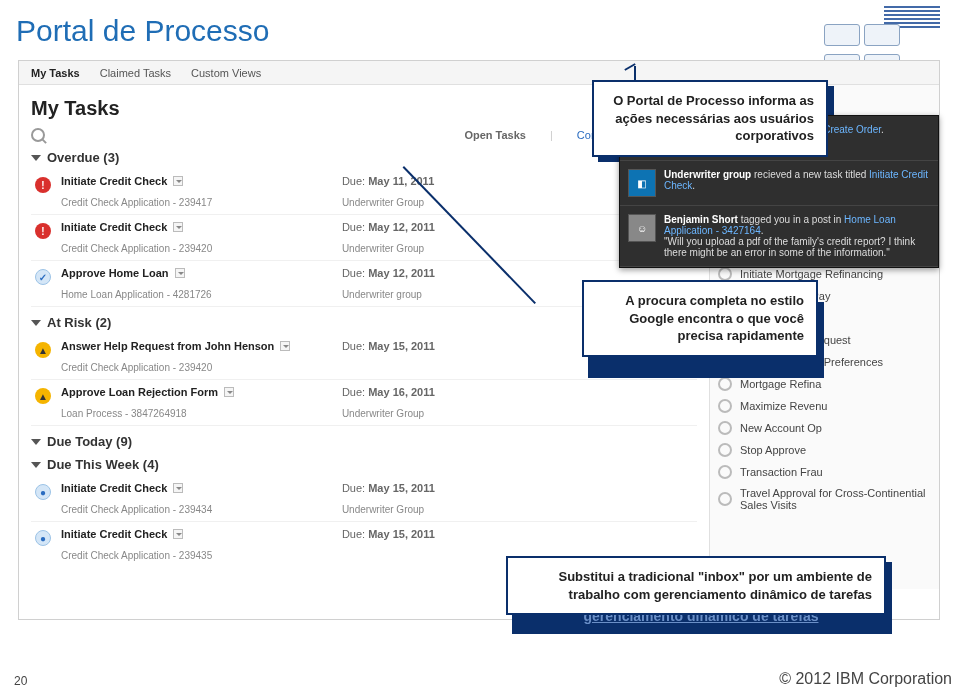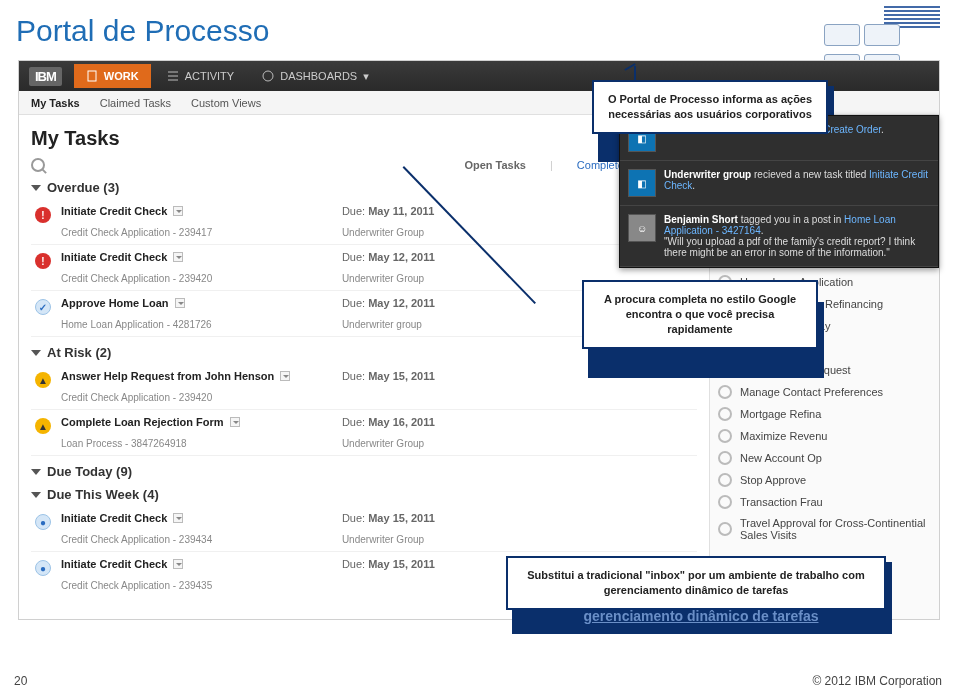--- a/index.html
+++ b/index.html
@@ -61,37 +61,37 @@
 
   
   .notif { position:absolute; top:54px; right:0px; width:320px; background:#2f2f2f; color:#ddd; font-size:10px; z-index:5; border:1px solid #111; box-shadow:0 2px 6px rgba(0,0,0,0.4);}
   .notif-row { display:flex; gap:8px; padding:8px; border-bottom:1px solid #444; }
   .notif-av { width:28px; height:28px; background:#0d73b3; border:1px solid #555; flex-shrink:0; display:flex; align-items:center; justify-content:center; color:#fff;}
   .notif-av.photo { background:#888; }
   .notif-row b { color:#fff; }
   .notif-row a { color:#6cb6ff; }
 
   
-  .callout { position:absolute; background:#fff; border:2px solid #0a2f6b; padding:10px 12px; font-size:11px; color:#222; font-weight:bold; line-height:1.35; text-align:center; z-index:20; }
+  .callout { position:absolute; background:#fff; border:2px solid #0a2f6b; padding:10px 12px; font-size:13px; color:#222; font-weight:bold; line-height:1.35; text-align:right; z-index:20; }
   .callout-shadow { position:absolute; background:#0a2f6b; }
 
   .c1-shadow { top:86px; left:598px; width:236px; height:76px; }
   .c1 { top:80px; left:592px; width:236px; }
 
   .c2-shadow { top:302px; left:588px; width:236px; height:76px; }
   .c2 { top:280px; left:582px; width:236px; }
 
   .c3-shadow { top:562px; left:512px; width:380px; height:72px; }
   .c3 { top:556px; left:506px; width:380px; }
   .c3-ghost { position:absolute; top:608px; left:506px; width:390px; color:#6a8fc7; font-size:14px; font-weight:bold; text-align:center; z-index:1;text-decoration:underline; }
 
   .line { position:absolute; background:#0a2f6b; z-index:18; }
 
   .footer { position:absolute; bottom:6px; left:14px; font-size:12px; color:#444; }
-  .copyright { position:absolute; bottom:6px; right:18px; font-size:12px; color:#444; }
+  .copyright { position:absolute; bottom:6px; right:8px; font-size:16px; color:#444; }
 </style>
 </head>
 <body>
 
 <div class="slide-title">Portal de Processo</div>
 <div class="ibm-logo">
   <svg width="56" height="22" viewBox="0 0 56 22">
       <g fill="#436aa8">
         <rect x="0" y="0" width="56" height="2"></rect>
         <rect x="0" y="4" width="56" height="2"></rect>
@@ -102,38 +102,20 @@
       </g>
     </svg>
 </div>
 <div class="diagram">
   <div class="diag-box"></div><div class="diag-box"></div><br>
   <div class="diag-box"></div><div class="diag-box"></div>
 </div>
 <div class="subtitle-label">Portal de Processo</div>
 
 <div class="screenshot">
-  <div class="topbar">
-    <span class="logo">IBM</span>
-    <span class="tab active">
-        <svg class="ico" viewBox="0 0 12 12">
-          <rect x="2" y="1" width="8" height="10" fill="none" stroke="#fff"></rect>
-        </svg>
-        <span>WORK</span>
-      </span>
-    <span class="tab">
-        <svg class="ico" viewBox="0 0 12 12">
-          <path d="M1 2h10M1 6h10M1 10h10" stroke="#bbb"></path>
-        </svg>
-        <span>ACTIVITY</span>
-      </span>
-    <span class="tab"><svg class="ico" viewBox="0 0 12 12">
-          <circle cx="6" cy="6" r="5" fill="none" stroke="#bbb"></circle>
-        </svg><span>DASHBOARDS</span> ▾</span>
-  </div>
   <div class="subbar">
     <span class="sub active">My Tasks</span>
     <span class="sub">Claimed Tasks</span>
     <span class="sub">Custom Views</span>
   </div>
 
   <div class="content">
     <div class="main">
       <div class="mytasks-h">My Tasks</div>
       <div class="toolbar">
@@ -200,21 +182,21 @@
             </div>
             <div class="task-sub">Credit Check Application - 239420</div>
           </div>
         <div class="task-col2"><span>Due: </span><b>May 15, 2011</b></div>
         <div class="task-col3"></div>
       </div>
       <div class="task-row">
         <span class="task-ico ico-yellow">▲</span>
         <div class="task-col1">
             <div class="task-title">
-              <span>Complete Loan Rejection Form</span>
+              <span>Approve Loan Rejection Form</span>
               <span class="dd"></span>
             </div>
             <div class="task-sub">Loan Process - 3847264918</div>
           </div>
         <div class="task-col2"><span>Due: </span><b>May 16, 2011</b><div class="task-sub">Underwriter Group</div></div>
         <div class="task-col3"></div>
       </div>
 
       <div class="sec-head">
           <span class="caret"></span>

